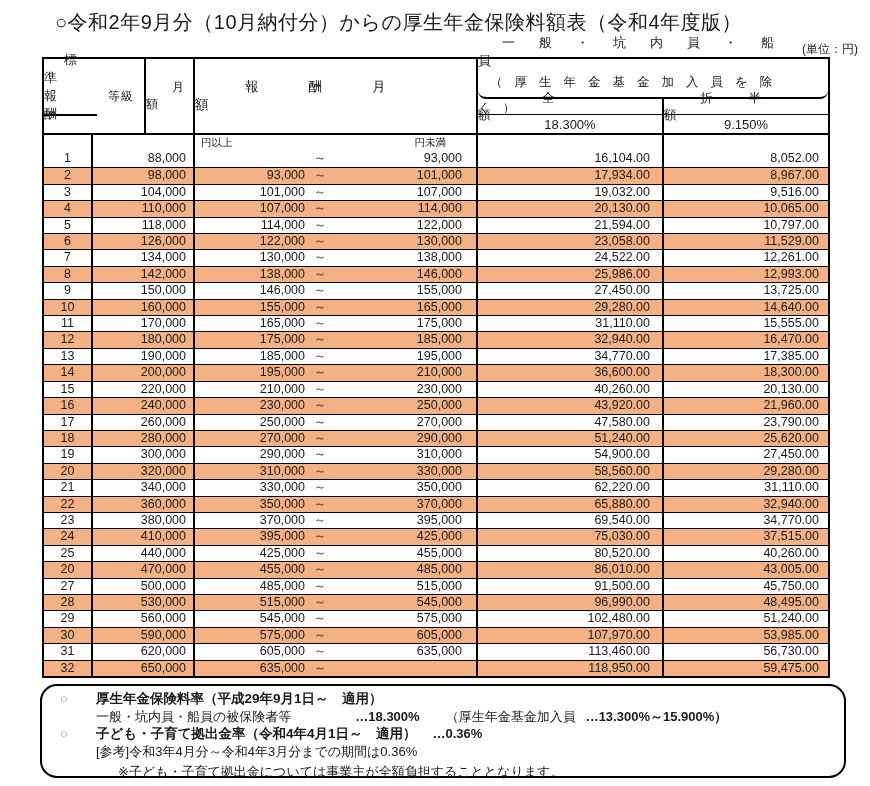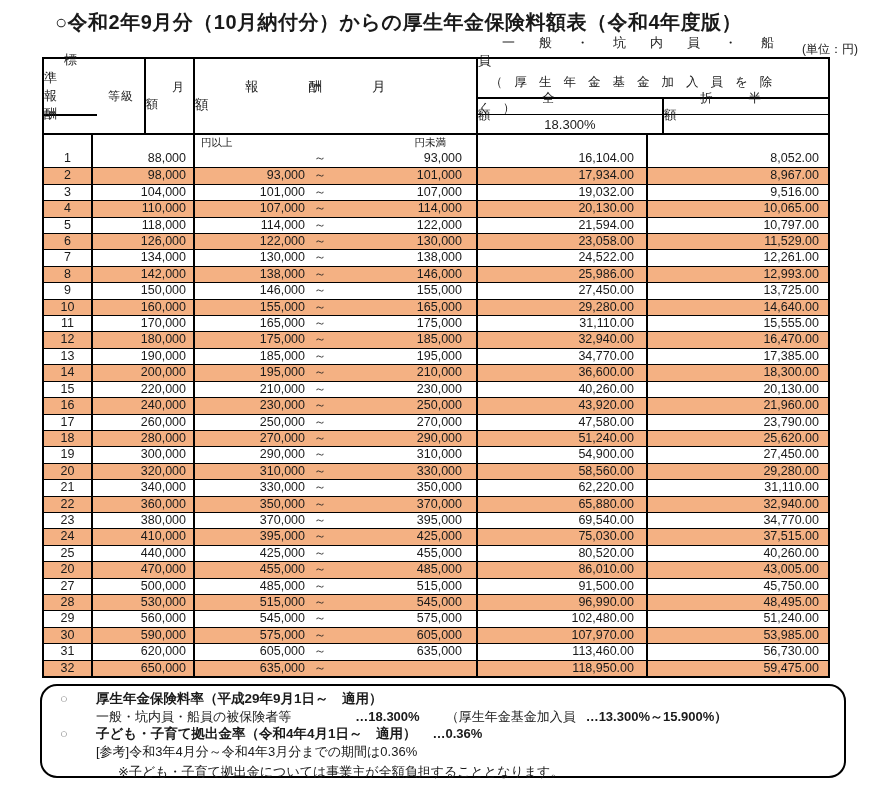--- a/index.html
+++ b/index.html
@@ -1,56 +1,56 @@
 <!DOCTYPE html>
 <html style="--hl: #F4B183;"><head>
 <meta charset="utf-8">
 <style>
   * { margin:0; padding:0; box-sizing:border-box; }
   html,body { width:870px; height:786px; background:#ffffff; overflow:hidden; }
   body { font-family:"Liberation Sans","DejaVu Sans",sans-serif; color:#1a1a1a; position:relative; }
 
-  .title { position:absolute; left:55px; top:9px; font-size:20px; font-weight:bold; letter-spacing:0.5px; white-space:nowrap; }
+  .title { position:absolute; left:55px; top:9px; font-size:20px; font-weight:normal; letter-spacing:0.5px; white-space:nowrap; }
   .unit  { position:absolute; right:12px; top:41px; font-size:12px; }
 
   
   .table-frame { position:absolute; left:42px; top:57px; width:788px; border:2px solid #000; background:#fff; }
 
   .thead { display:flex; border-bottom:2px solid #000; height:76px; font-size:13px; }
   .h-left { width:151px; border-right:2px solid #000; display:flex; flex-direction:row; }
   .h-std  { height:57px; border-bottom:2px solid #000; display:flex; align-items:center; justify-content:center;
             letter-spacing:20px; text-indent:20px; }
   .h-sub  { flex:1; display:flex; font-size:12px; }
   .h-grade { width:49px; border-right:2px solid #000; display:flex; align-items:center; justify-content:center; letter-spacing:1px; text-indent:1px; }
   .h-monthly { flex:1; display:flex; align-items:center; justify-content:center; letter-spacing:26px; text-indent:26px; }
   .h-mid  { width:283px; border-right:2px solid #000; display:flex; align-items:center; justify-content:center;
             letter-spacing:50px; text-indent:50px; font-size:13.5px;font-family:Liberation Serif, serif; }
   .h-right { flex:1; display:flex; flex-direction:column; }
-  .h-general { height:40px; border-bottom:2px solid #000; display:flex; flex-direction:column; align-items:center; justify-content:center; }
+  .h-general { height:40px; border-bottom:2px solid #000; display:flex; flex-direction:column; align-items:center; justify-content:center;border-radius:8px; }
   .h-general .l1 { letter-spacing:24px; text-indent:24px; line-height:18px; }
   .h-general .l2 { letter-spacing:12px; text-indent:12px; font-size:12.5px; line-height:26px;font-family:Liberation Mono, monospace; }
   .h-fullhalf { height:16px; border-bottom:1px solid #000; display:flex; font-size:12.5px; }
   .h-rates { flex:1; display:flex; font-size:13px; }
   .h-cell-full { width:186px; border-right:2px solid #000; display:flex; align-items:center; justify-content:center; }
   .h-cell-half { flex:1; display:flex; align-items:center; justify-content:center; }
   .ls-full { letter-spacing:64px; text-indent:64px; }
   .ls-half { letter-spacing:36px; text-indent:36px; }
 
   .label-row { display:flex; height:16px; font-size:10.5px; line-height:15px; }
   .row { display:flex; height:16.42px; font-size:12.5px; line-height:15.5px; }
   .tbody .row + .row { border-top:1px solid #000; }
   .row.hl { background:var(--hl,#F4B183); }
 
   .c-grade   { width:49px;  border-right:2px solid #000; text-align:center; }
   .c-monthly { width:102px; border-right:2px solid #000; text-align:right; padding-right:7px; }
   .c-range   { width:283px; border-right:2px solid #000; display:flex; }
   .c-range .lower { width:110px; text-align:right; }
   .c-range .tilde { width:30px; text-align:center; }
   .c-range .upper { flex:1; text-align:right; padding-right:14px; }
-  .c-full    { width:170px; border-right:2px solid #000; text-align:right; padding-right:12px; }
+  .c-full    { width:186px; border-right:2px solid #000; text-align:right; padding-right:12px; }
   .c-half    { flex:1; text-align:right; padding-right:9px; }
   .label-range { justify-content:space-between; padding:0 30px 0 6px; }
 
   
   .notes { position:absolute; left:40px; top:684px; width:806px; height:94px; border:2px solid #000; border-radius:17px;
            padding:4px 14px 2px 18px; display:flex; flex-direction:column; font-size:13px; }
   .note-line { display:flex; align-items:baseline; line-height:17.5px; white-space:nowrap; }
   .note-line .bullet { width:16px; margin-right:20px; color:#7f7f7f; font-size:13px; }
   .bold { font-weight:bold; }
   .nt-title { font-weight:bold; font-size:13.5px; }
@@ -84,20 +84,21 @@
         <div class="h-general">
           <div class="l1">一般・坑内員・船員</div>
           <div class="l2">（厚生年金基金加入員を除く）</div>
         </div>
         <div class="h-fullhalf">
           <div class="h-cell-full ls-full">全額</div>
           <div class="h-cell-half ls-half">折半額</div>
         </div>
         <div class="h-rates">
           <div class="h-cell-full">18.300%</div>
+          <div class="h-cell-half">9.150%</div>
         </div>
       </div>
     </div>
 
     <div class="label-row">
       <div class="c-grade"></div>
       <div class="c-monthly"></div>
       <div class="c-range label-range">
         <span>円以上</span>
         <span>円未満</span>

